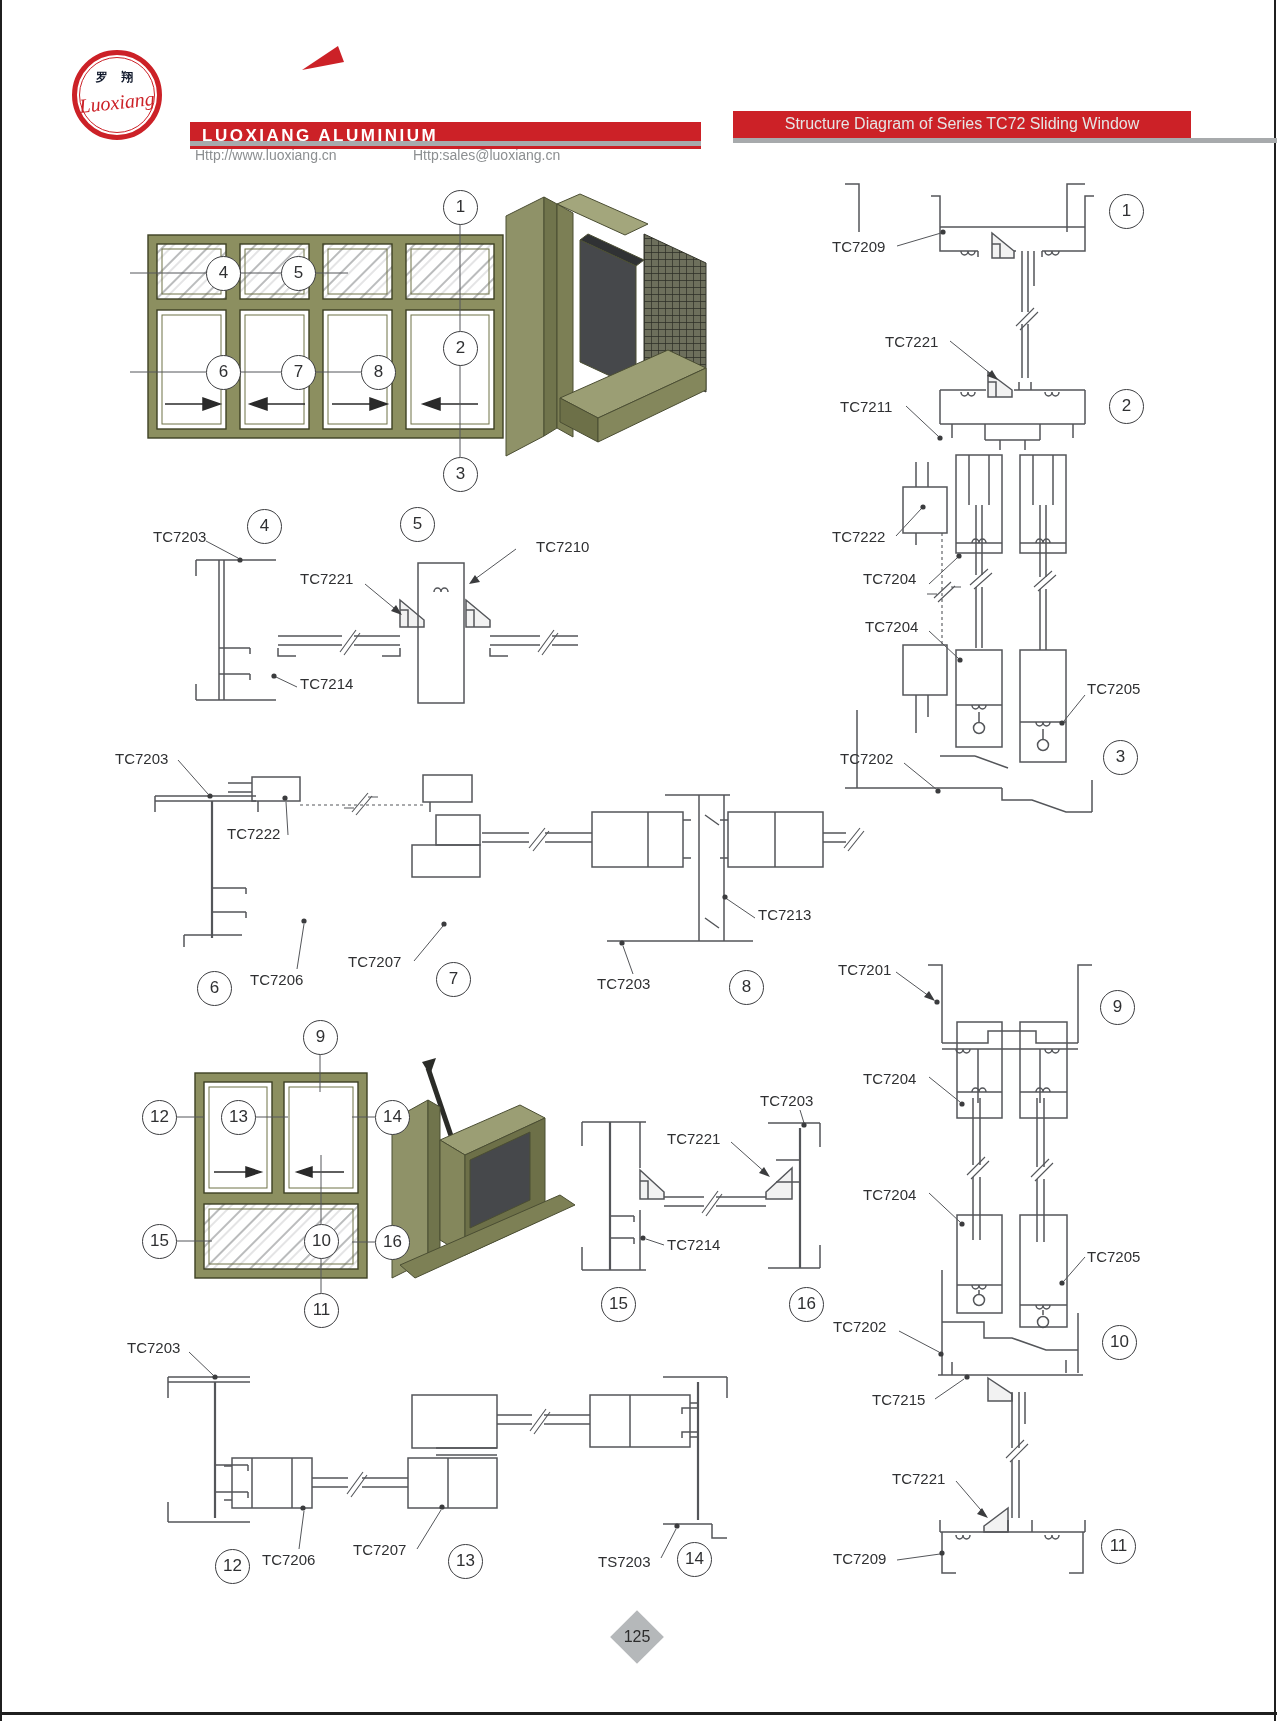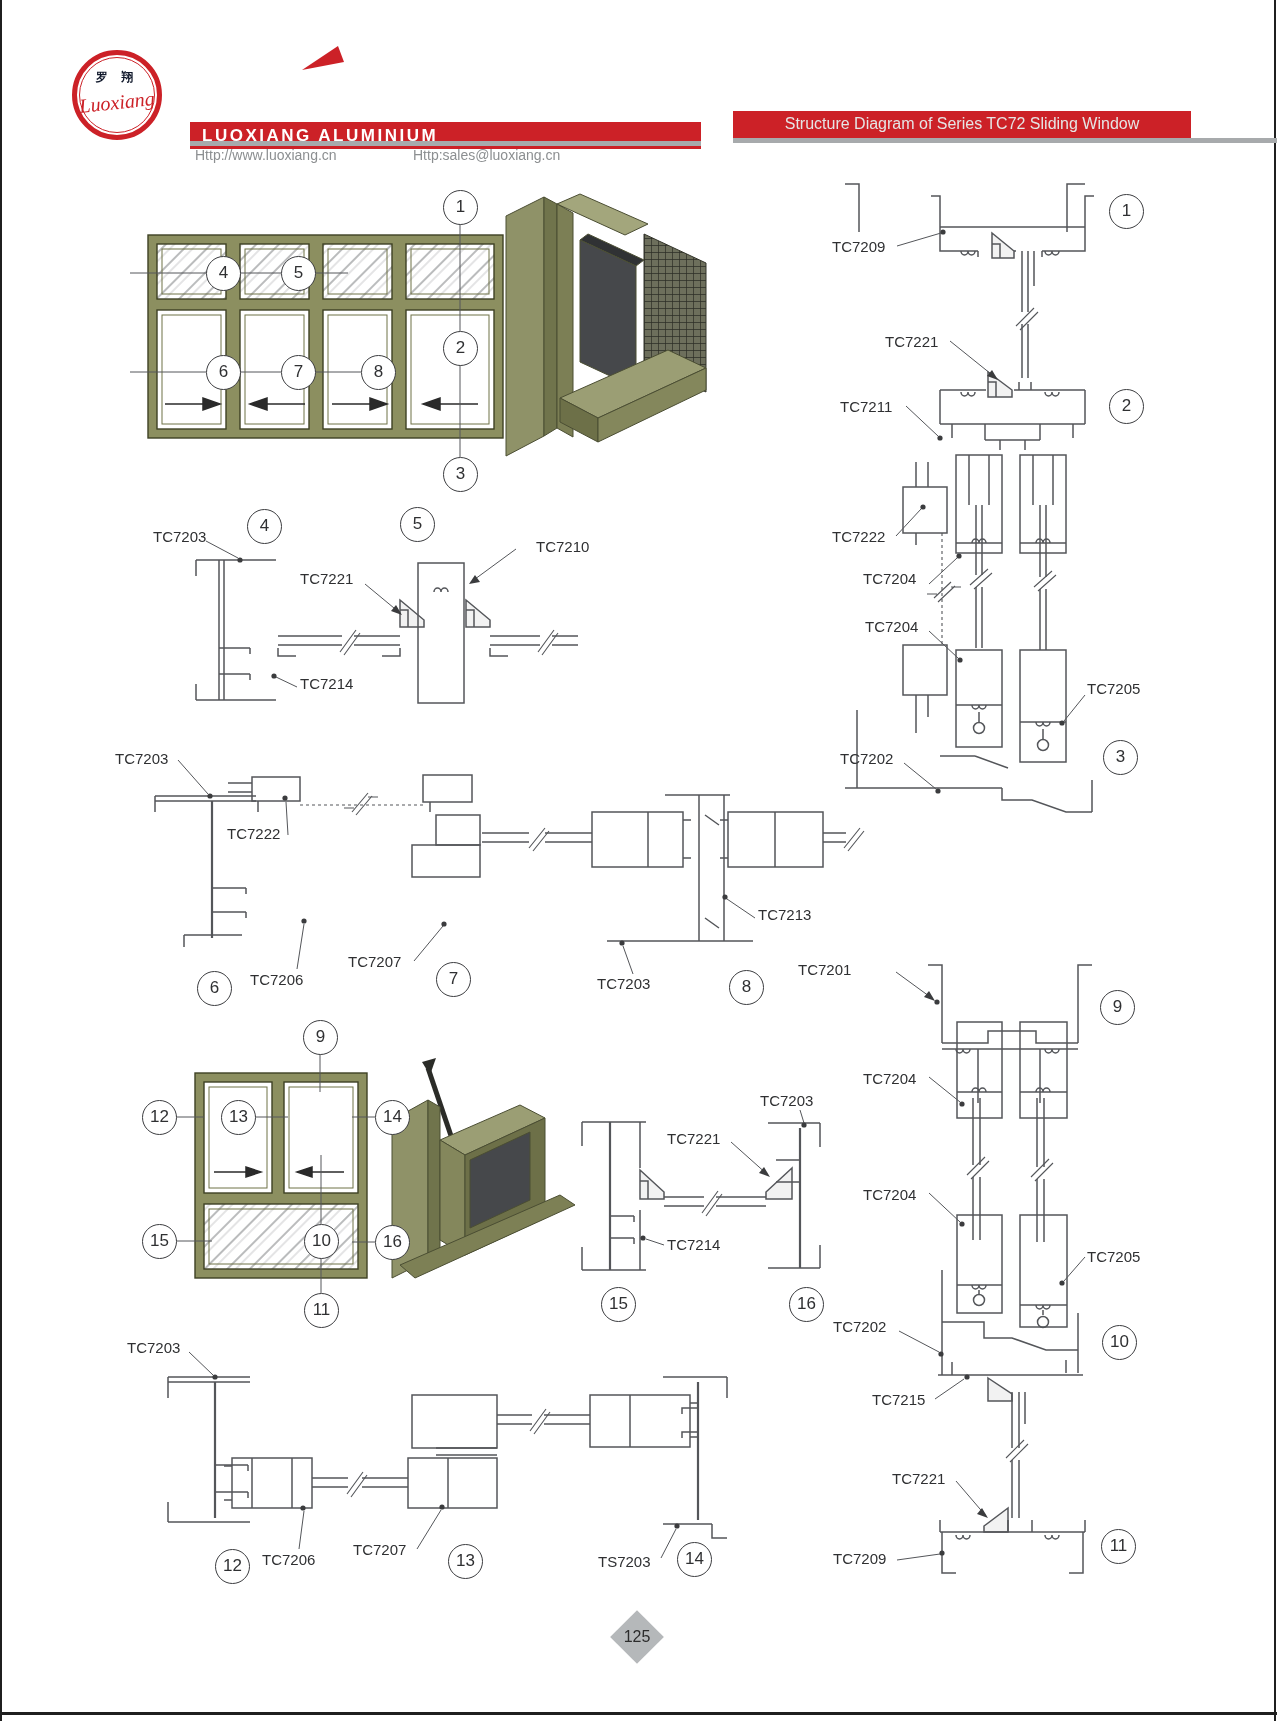--- a/index.html
+++ b/index.html
@@ -424,21 +424,21 @@
   <span class="ann" style="left:153px;top:528px">TC7203</span>
   <span class="ann" style="left:300px;top:570px">TC7221</span>
   <span class="ann" style="left:536px;top:538px">TC7210</span>
   <span class="ann" style="left:300px;top:675px">TC7214</span>
   <span class="ann" style="left:115px;top:750px">TC7203</span>
   <span class="ann" style="left:227px;top:825px">TC7222</span>
   <span class="ann" style="left:250px;top:971px">TC7206</span>
   <span class="ann" style="left:348px;top:953px">TC7207</span>
   <span class="ann" style="left:758px;top:906px">TC7213</span>
   <span class="ann" style="left:597px;top:975px">TC7203</span>
-  <span class="ann" style="left:798px;top:961px">TC7201</span>
+  <span class="ann" style="left:838px;top:961px">TC7201</span>
   <span class="ann" style="left:863px;top:1070px">TC7204</span>
   <span class="ann" style="left:863px;top:1186px">TC7204</span>
   <span class="ann" style="left:1087px;top:1248px">TC7205</span>
   <span class="ann" style="left:833px;top:1318px">TC7202</span>
   <span class="ann" style="left:872px;top:1391px">TC7215</span>
   <span class="ann" style="left:892px;top:1470px">TC7221</span>
   <span class="ann" style="left:833px;top:1550px">TC7209</span>
   <span class="ann" style="left:760px;top:1092px">TC7203</span>
   <span class="ann" style="left:667px;top:1130px">TC7221</span>
   <span class="ann" style="left:667px;top:1236px">TC7214</span>

